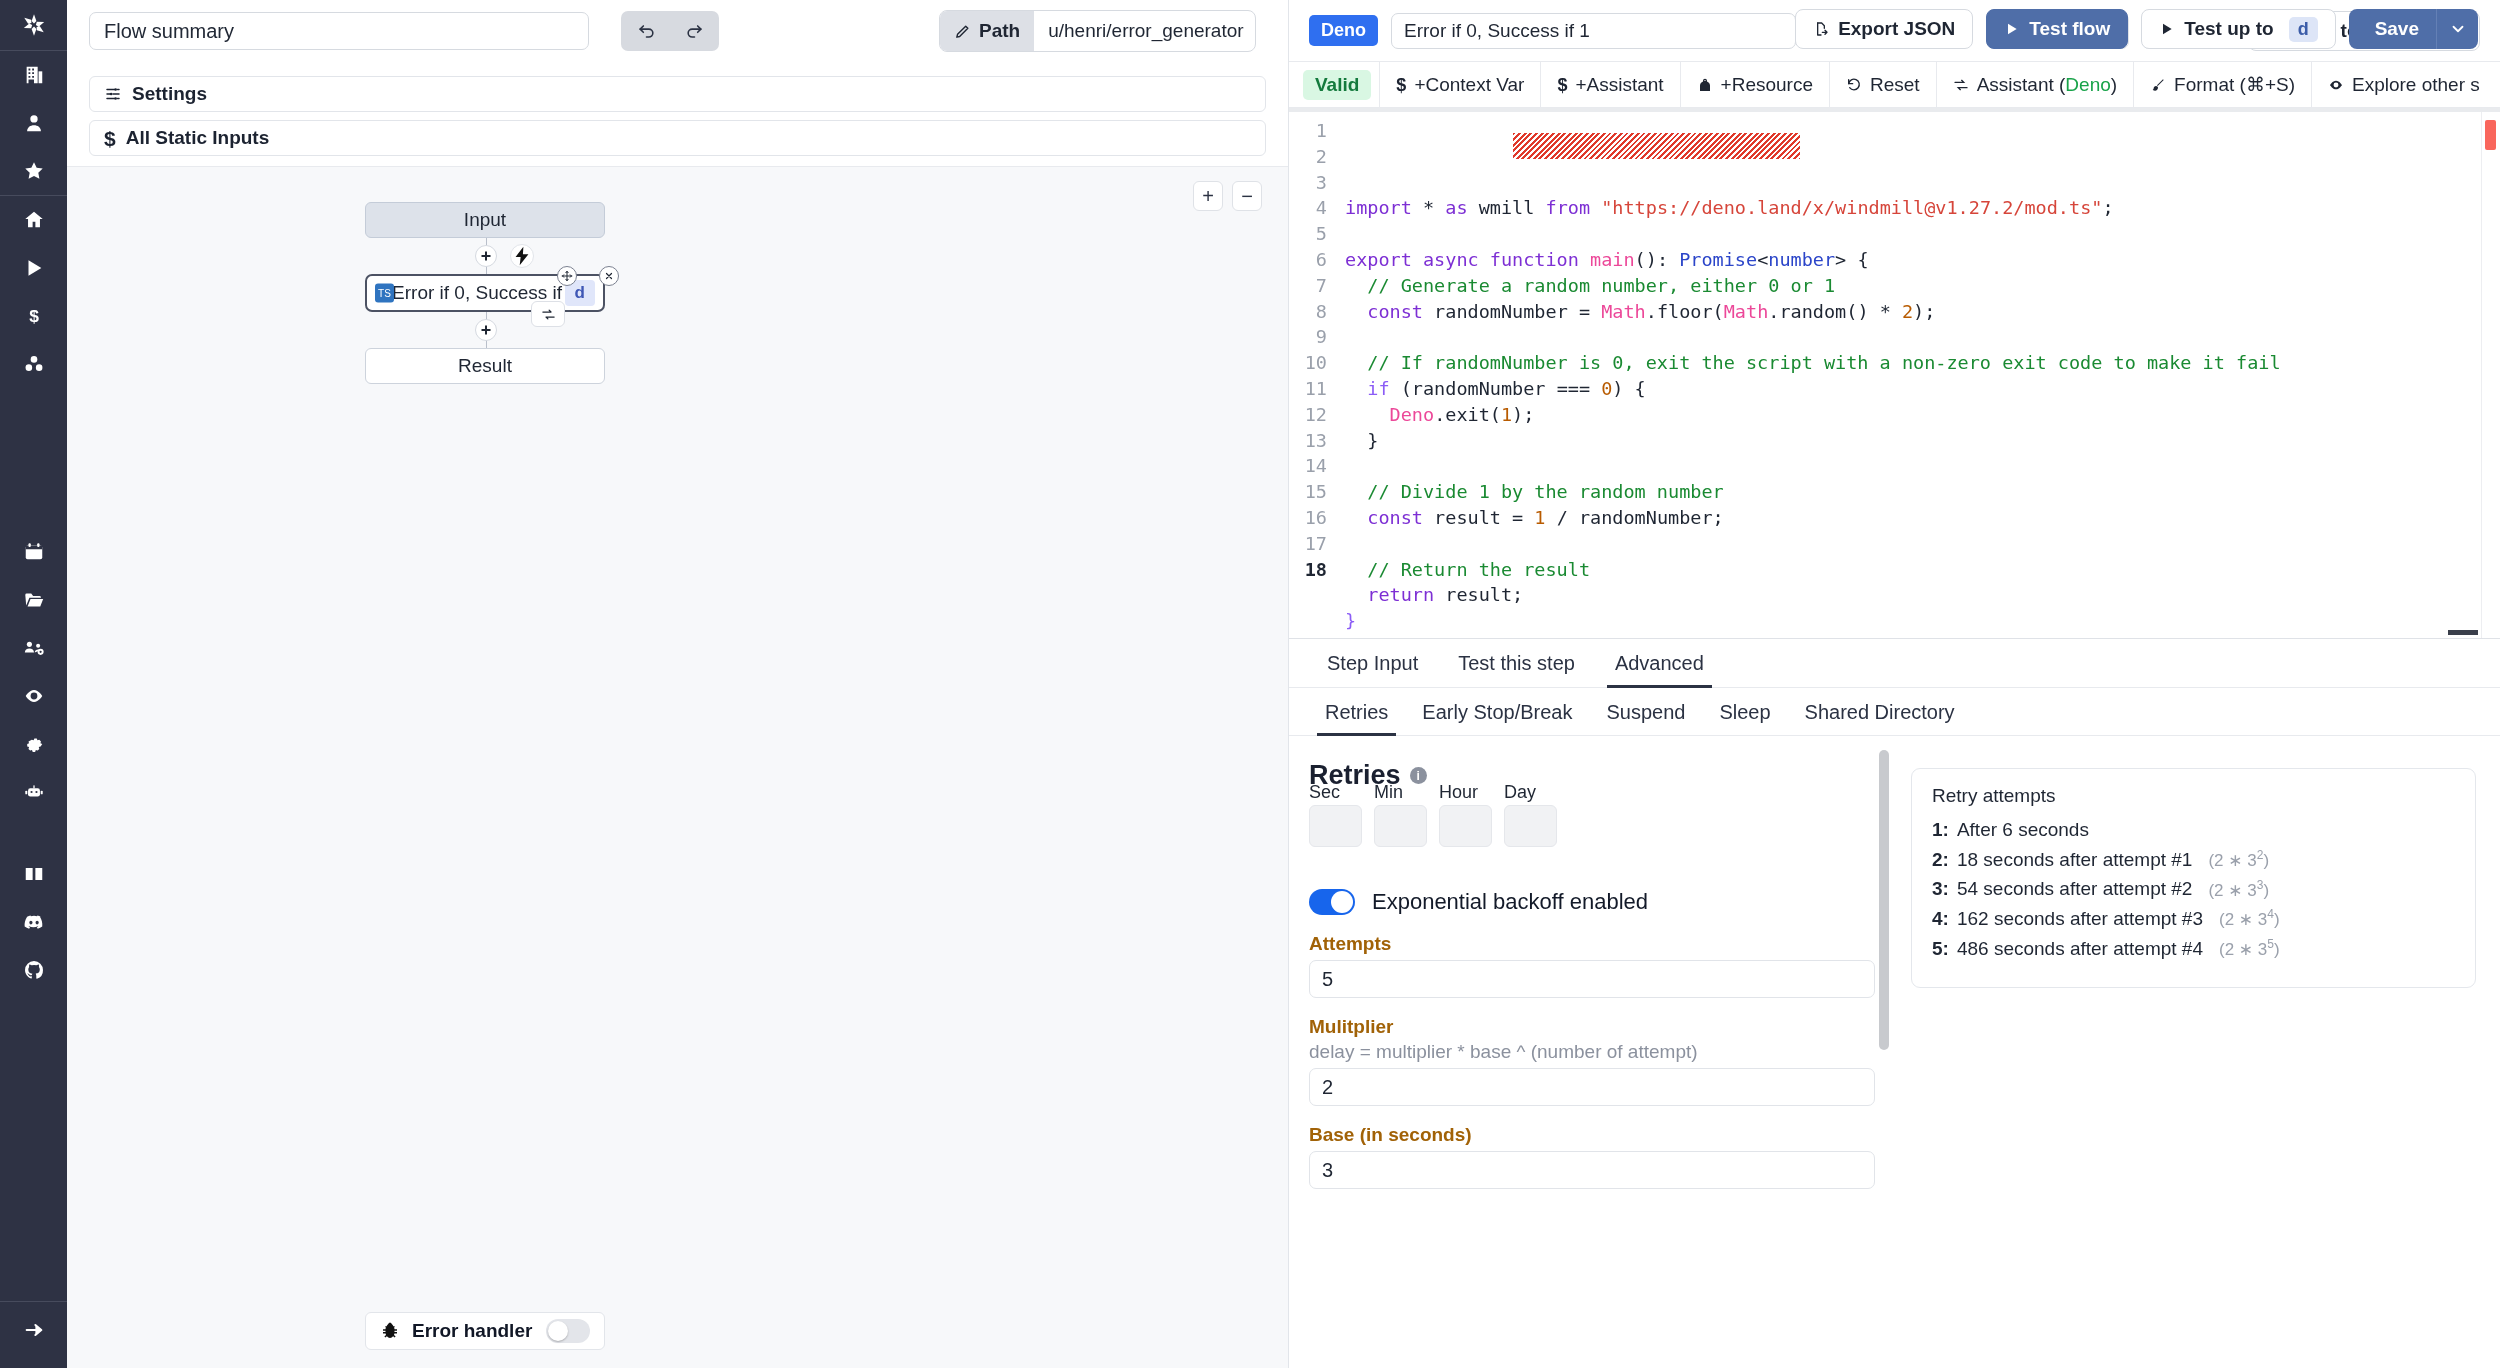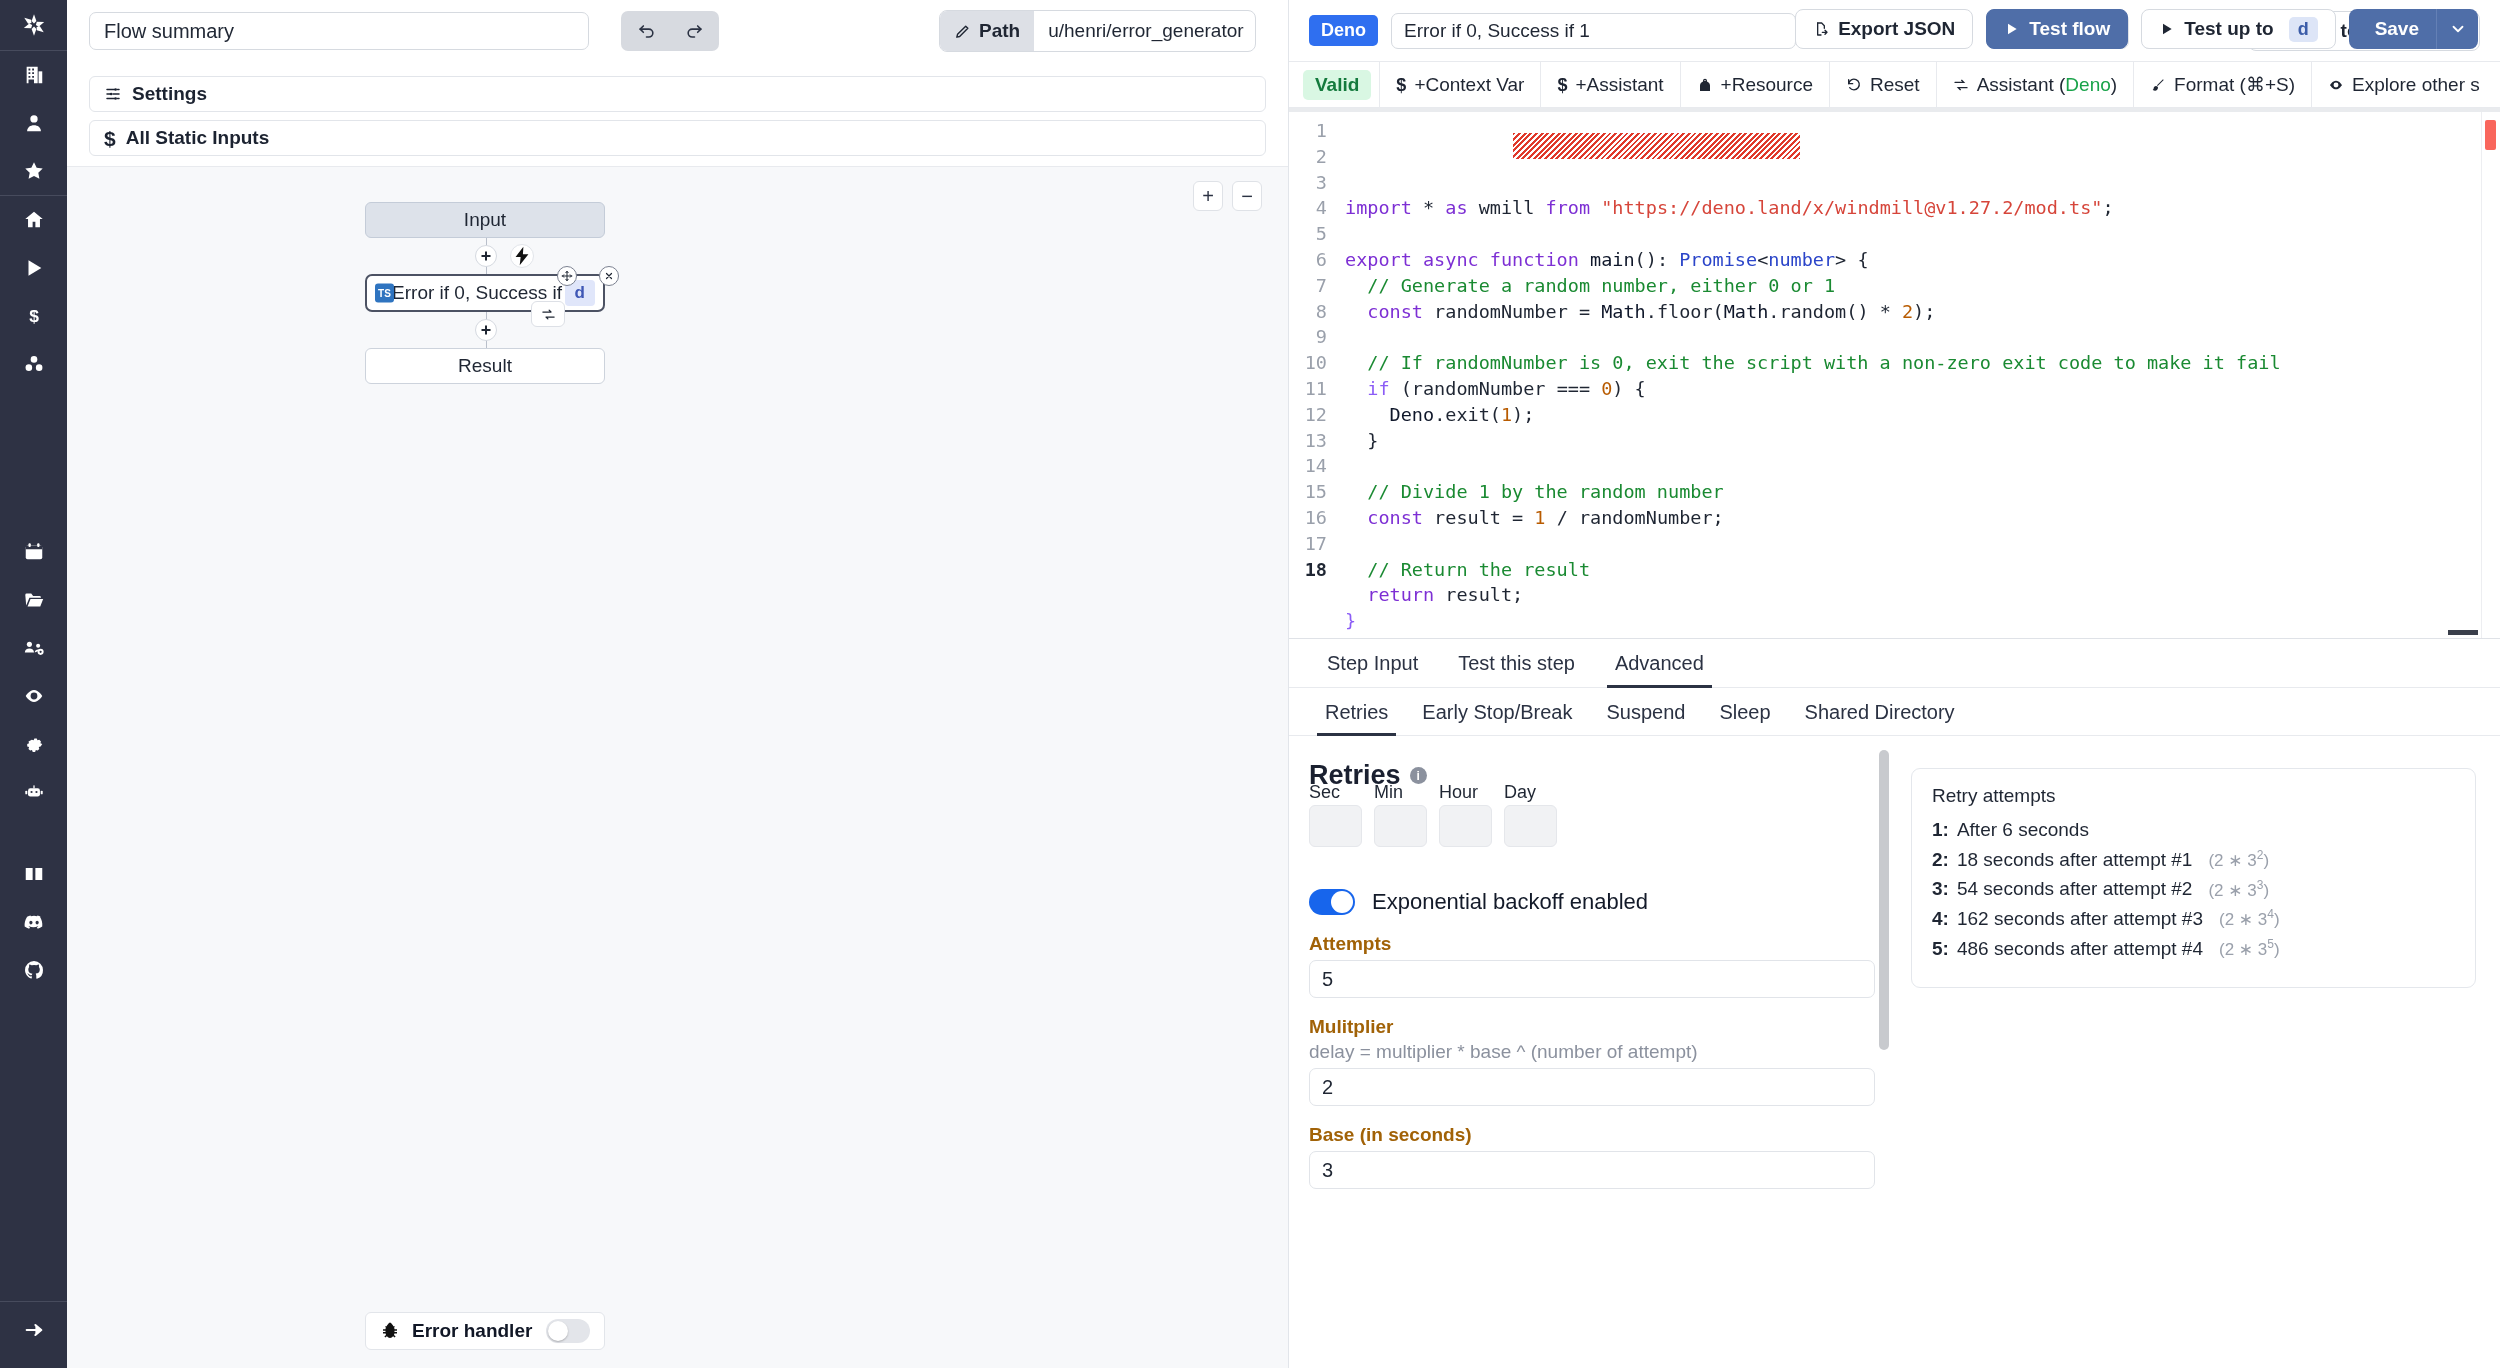--- a/index.html
+++ b/index.html
@@ -124,21 +124,21 @@
   }
   .plus-dot svg { width: 12px; height: 12px; }
   .bolt-dot {
     position: absolute; left: calc(50% + 36px); top: 50%; transform: translate(-50%,-50%);
     width: 24px; height: 24px; border-radius: 50%; background: #fff; border: 1px solid #e2e5ea;
     display: flex; align-items: center; justify-content: center;
   }
   .ts-badge {
     position: absolute; left: 8px; top: 50%; transform: translateY(-50%);
     width: 19px; height: 19px; background: #2f74c0; border-radius: 3px; color: #fff;
-    font-size: 10px; font-weight: 700; display: flex; align-items: center; justify-content: center;
+    font-size: 10px; font-weight: 400; display: flex; align-items: center; justify-content: center;
     font-family: "Liberation Sans", sans-serif;
   }
   .node-d-badge {
     position: absolute; right: 8px; top: 50%; transform: translateY(-50%);
     background: #e0e6fa; color: #3f57b5; font-weight: 700; font-size: 17px;
     border-radius: 4px; padding: 3px 10px;
   }
   .node-move, .node-close {
     position: absolute; width: 20px; height: 20px; border-radius: 50%; background: #fff;
     border: 1px solid #7b8190; display: flex; align-items: center; justify-content: center; top: -10px;
@@ -221,21 +221,21 @@
     flex: 1 1 auto; padding-top: 6px; white-space: pre; color: #1f2633; position: relative;
     padding-left: 10px;
   }
   .code div { height: 25.8px; }
   .kw { color: #7d2fd4; }
   .kw2 { color: #8b5cf6; }
   .str { color: #d6453a; }
   .cmt { color: #1a8a32; }
   .num { color: #b85b00; }
   .typ { color: #2b45c9; }
-  .fn  { color: #0f172a; }
+  .fn  { color: #ec4899; }
   .id  { color: #1f2633; }
   .squiggle {
     position: absolute; left: 178px; top: 21px; width: 287px; height: 4px;
     background-image: repeating-linear-gradient(135deg,#e0392b 0 2px,transparent 2px 4px);
   }
   .minimap-marker {
     position: absolute; right: 4px; top: 8px; width: 11px; height: 30px; background: #f9665c; border-radius: 2px;
   }
   .minimap-rail { position: absolute; right: 0; top: 4px; bottom: 0; width: 19px; border-left: 1px solid #edeef1; background:#fff; }
   .editor-hsb { position:absolute; left:46px; right:22px; bottom:3px; height:5px; }

